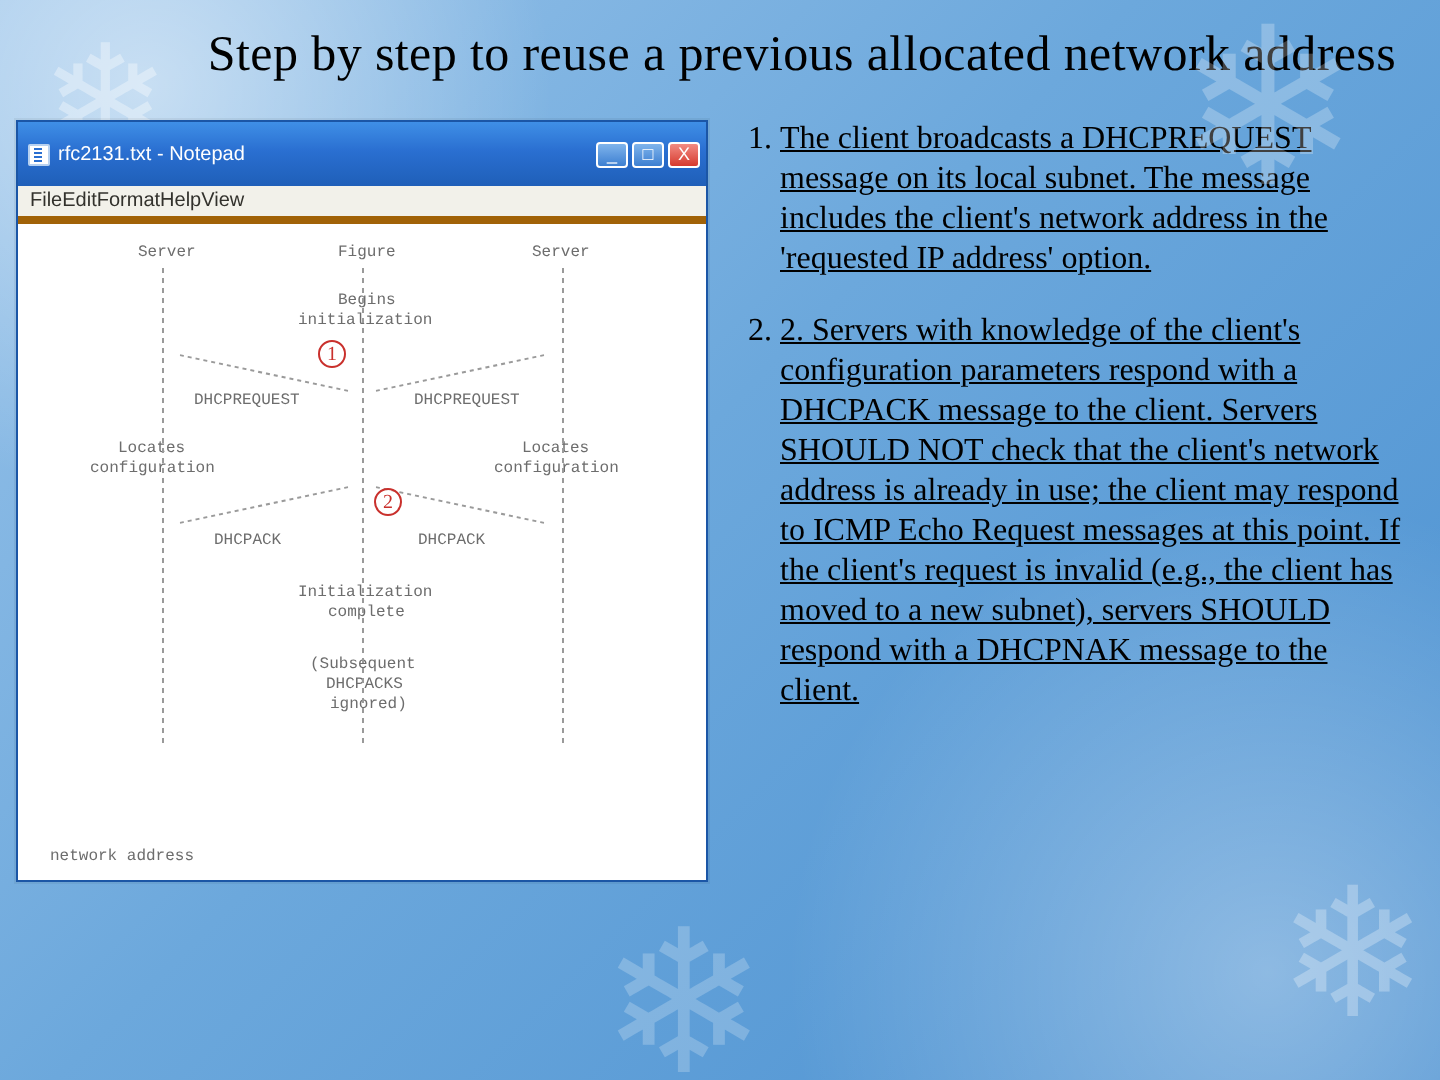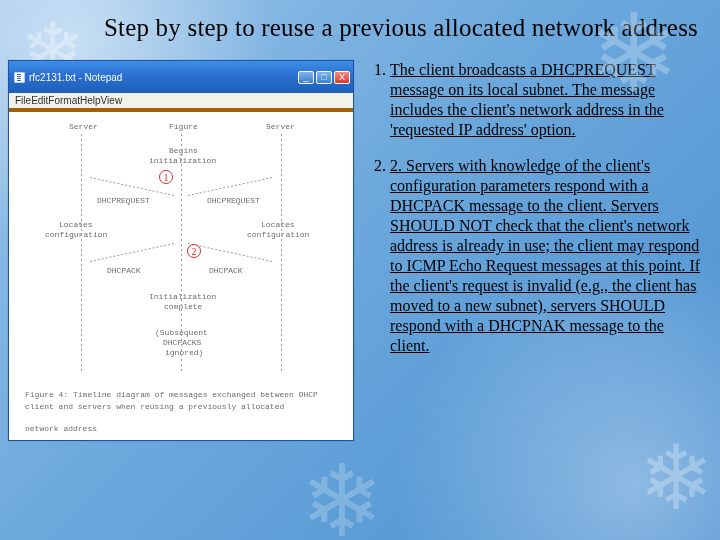--- a/index.html
+++ b/index.html
@@ -141,22 +141,20 @@
         <span class="lbl" style="left:155px; top:190px;">complete</span>
 
         <span class="lbl" style="left:146px; top:216px;">(Subsequent</span>
         <span class="lbl" style="left:154px; top:226px;text-align:right;">DHCPACKS</span>
         <span class="lbl" style="left:156px; top:236px;">ignored)</span>
 
         <span class="lbl" style="left:72px; top:22px; width:1px; height:238px; background-image:linear-gradient(#9a9a9a 50%, transparent 0%); background-size:1px 5px; background-repeat:repeat-y;"></span>
         <span class="lbl" style="left:172px; top:22px; width:1px; height:238px; background-image:linear-gradient(#9a9a9a 50%, transparent 0%); background-size:1px 5px; background-repeat:repeat-y;"></span>
         <span class="lbl" style="left:272px; top:22px; width:1px; height:238px; background-image:linear-gradient(#9a9a9a 50%, transparent 0%); background-size:1px 5px; background-repeat:repeat-y;"></span>
 
-        <span class="lbl" style="left:16px; top:278px;">Figure 4: Timeline diagram of messages exchanged between DHCP</span>
-        <span class="lbl" style="left:16px; top:290px;">client and servers when reusing a previously allocated</span>
         <span class="lbl" style="left:16px; top:312px;">network address</span>
 
         <span class="marker" style="left:150px; top:58px;">
             <span>1</span>
           </span>
         <span class="marker" style="left:178px; top:132px;">
             <span>2</span>
           </span>
       </div>
     </div>

